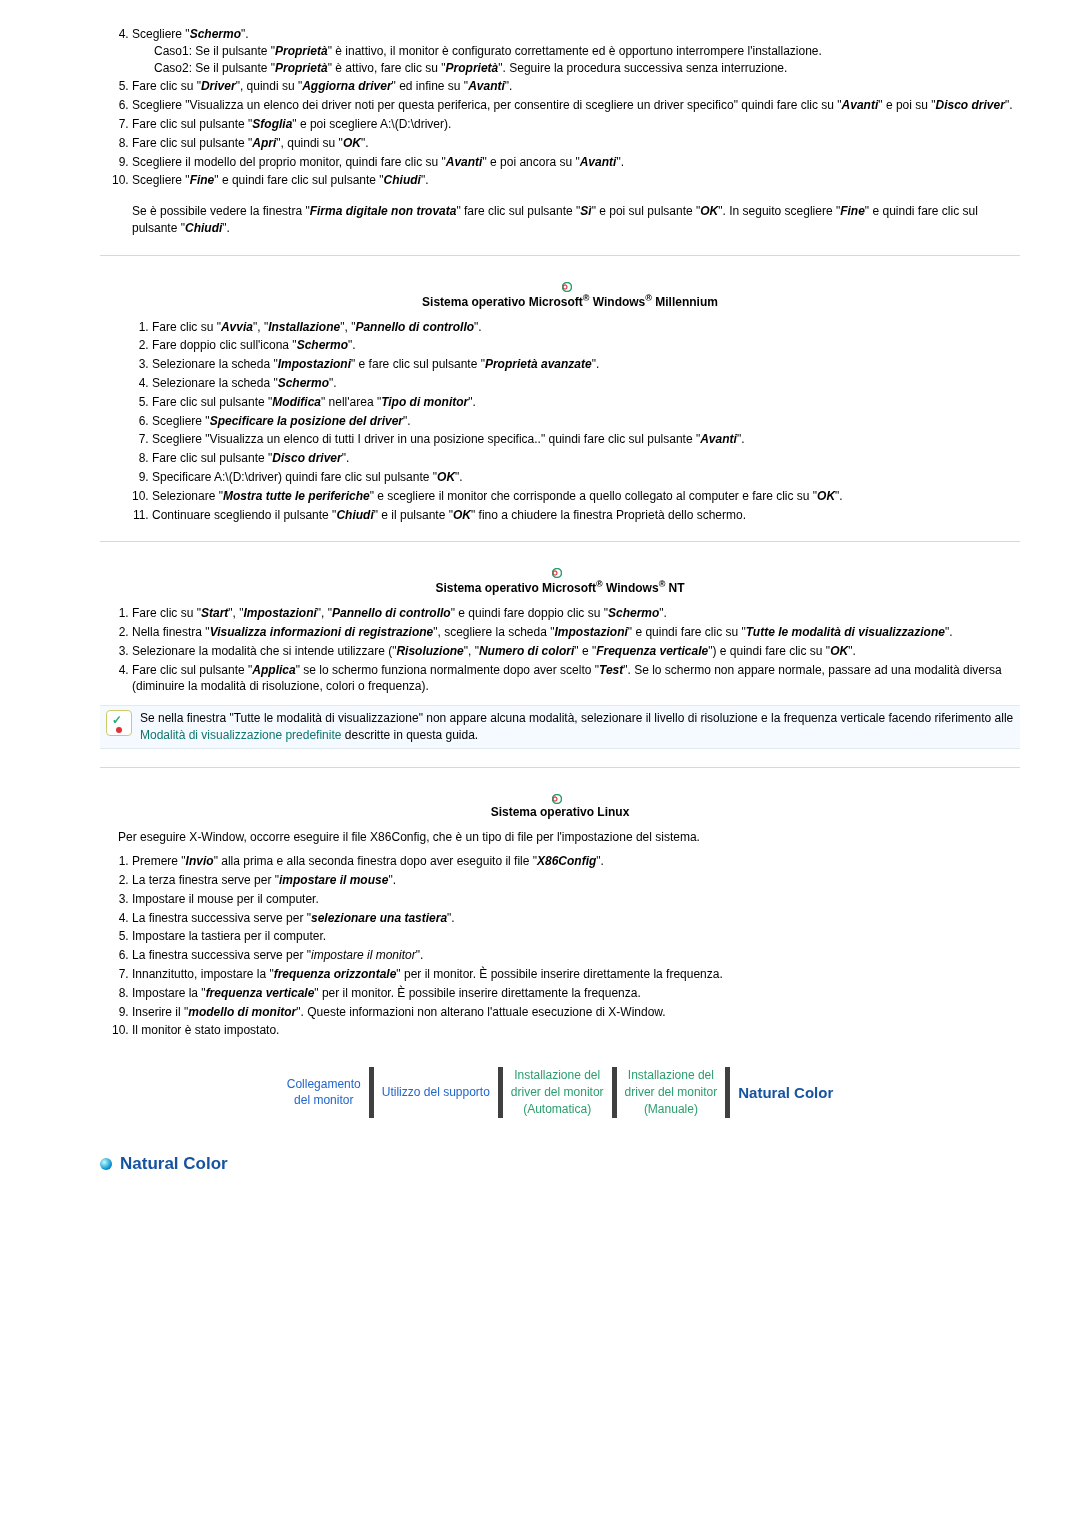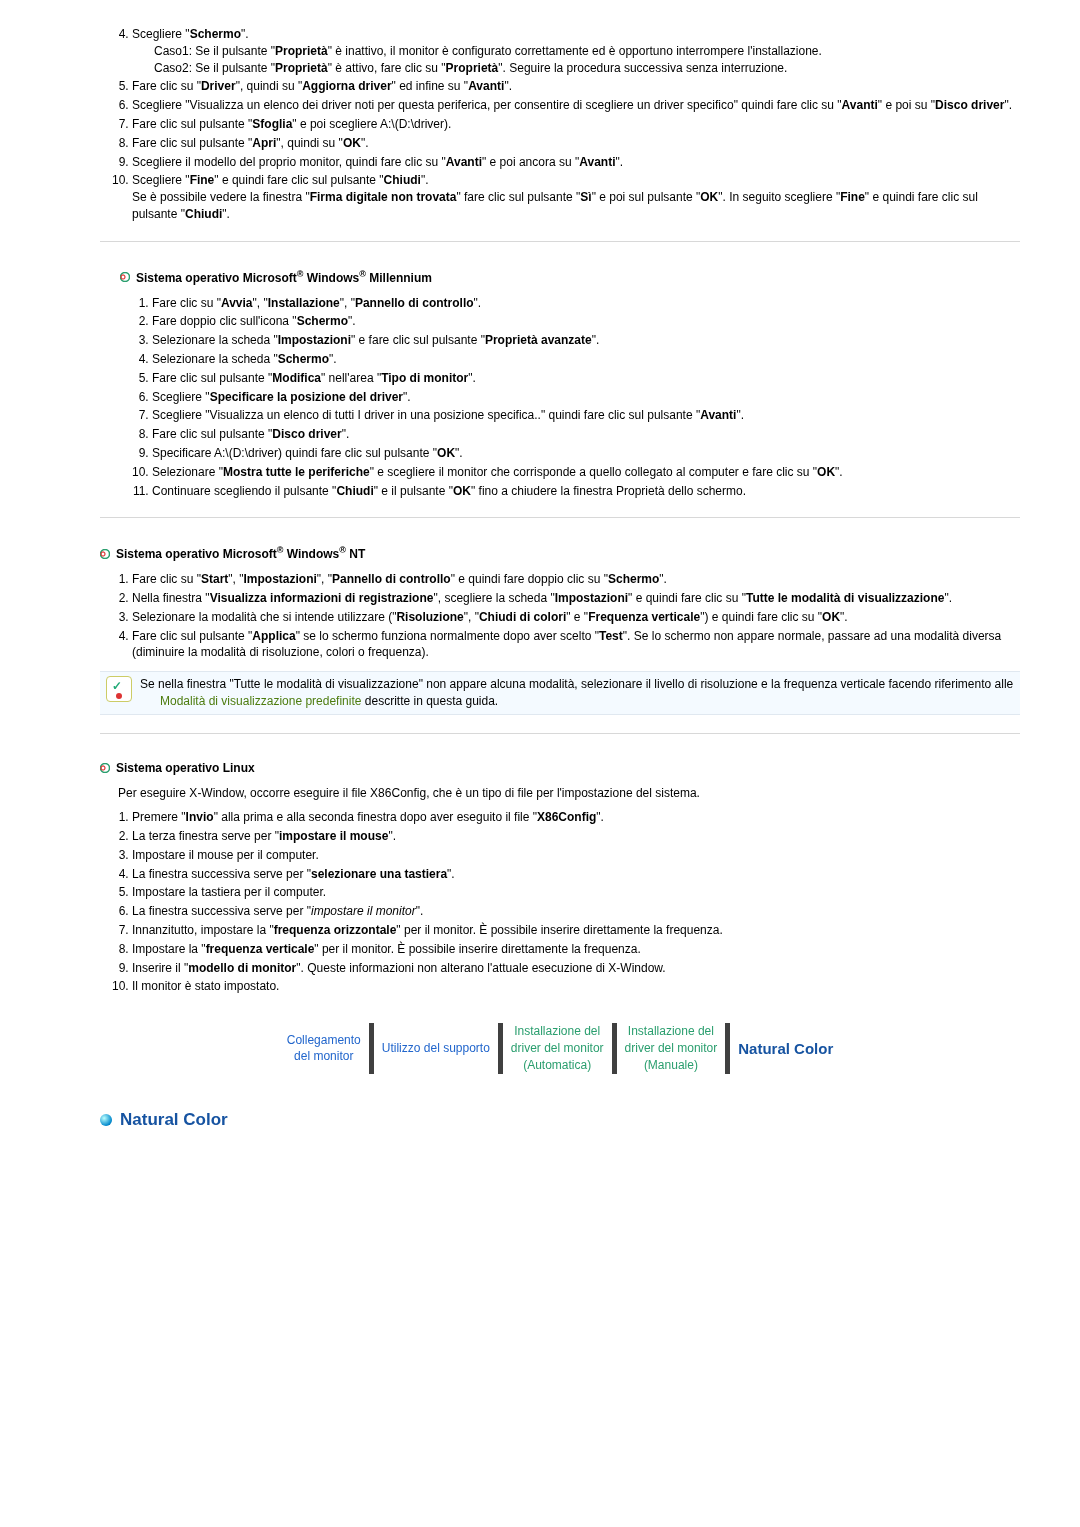--- a/index.html
+++ b/index.html
@@ -8,27 +8,28 @@
     font-family: Arial, Helvetica, sans-serif;
     font-size: 12px;
     color: #000;
     background: #fff;
     line-height: 1.4;
     width: 1080px;
     box-sizing: border-box;
   }
   ol { margin: 6px 0; padding-left: 32px; }
   ol li { margin-bottom: 2px; }
-  b { font-weight: bold; }
+  b { font-weight: bold; font-style: italic; }
   .heading-row {
     display: flex;
     align-items: center;
     margin-top: 26px;
     margin-bottom: 8px;
     font-weight: bold;
+    flex-direction: column;
   }
   .bullet-icon {
     width: 10px;
     height: 10px;
     flex: 0 0 auto;
     margin-right: 6px;
   }
   sup { font-size: 9px; }
   hr.rule {
     border: none;
@@ -63,21 +64,21 @@
     top: 1px;
   }
   .note-icon::before {
     content: "";
     position: absolute;
     left: 9px; bottom: 2px;
     width: 6px; height: 6px;
     background: #d33;
     border-radius: 50%;
   }
-  a.link { color: #4d7c0f; text-decoration: none; margin-left: 20px; }
+  a.link { color: #0f766e; text-decoration: none; }
   .nav-table {
     margin: 28px auto 4px auto;
     font-size: 12px;
     border-collapse: collapse;
   }
   .nav-table td {
     padding: 0 8px;
     border-left: 5px solid #404040;
     text-align: center;
     vertical-align: middle;
@@ -115,21 +116,21 @@
     <div class="sub">
       <span>Caso2: Se il pulsante "</span><b>Proprietà</b><span>" è attivo, fare clic su "</span><b>Proprietà</b><span>". Seguire la procedura successiva senza interruzione.</span>
     </div>
   </li>
   <li><span>Fare clic su "</span><b>Driver</b><span>", quindi su "</span><b>Aggiorna driver</b><span>" ed infine su "</span><b>Avanti</b><span>".</span></li>
   <li><span>Scegliere "Visualizza un elenco dei driver noti per questa periferica, per consentire di scegliere un driver specifico" quindi fare clic su "</span><b>Avanti</b><span>" e poi su "</span><b>Disco driver</b><span>".</span></li>
   <li><span>Fare clic sul pulsante "</span><b>Sfoglia</b><span>" e poi scegliere A:\(D:\driver).</span></li>
   <li><span>Fare clic sul pulsante "</span><b>Apri</b><span>", quindi su "</span><b>OK</b><span>".</span></li>
   <li><span>Scegliere il modello del proprio monitor, quindi fare clic su "</span><b>Avanti</b><span>" e poi ancora su "</span><b>Avanti</b><span>".</span></li>
   <li><span>Scegliere "</span><b>Fine</b><span>" e quindi fare clic sul pulsante "</span><b>Chiudi</b><span>".</span>
-    <div style="margin-top:0">
+    <div style="margin-top:14px">
       <span>Se è possibile vedere la finestra "</span><b>Firma digitale non trovata</b><span>" fare clic sul pulsante "</span><b>Sì</b><span>" e poi sul pulsante "</span><b>OK</b><span>". In seguito scegliere "</span><b>Fine</b><span>" e quindi fare clic sul pulsante "</span><b>Chiudi</b><span>".</span>
     </div>
   </li>
 </ol>
 
 <hr class="rule">
 
 <div class="heading-row" style="margin-left:20px">
   <svg class="bullet-icon" viewBox="0 0 10 10">
       <circle cx="5" cy="5" r="4.5" fill="none" stroke="#2a9e6e" stroke-width="1.5"></circle>
@@ -159,21 +160,21 @@
   <svg class="bullet-icon" viewBox="0 0 10 10">
       <circle cx="5" cy="5" r="4.5" fill="none" stroke="#2a9e6e" stroke-width="1.5"></circle>
       <path d="M5 5 A2 2 0 1 1 5 4.99" fill="none" stroke="#d33" stroke-width="1.2"></path>
     </svg>
   <span><span>Sistema operativo Microsoft</span><sup>®</sup><span> Windows</span><sup>®</sup><span> NT</span></span>
 </div>
 
 <ol>
   <li><span>Fare clic su "</span><b>Start</b><span>", "</span><b>Impostazioni</b><span>", "</span><b>Pannello di controllo</b><span>" e quindi fare doppio clic su "</span><b>Schermo</b><span>".</span></li>
   <li><span>Nella finestra "</span><b>Visualizza informazioni di registrazione</b><span>", scegliere la scheda "</span><b>Impostazioni</b><span>" e quindi fare clic su "</span><b>Tutte le modalità di visualizzazione</b><span>".</span></li>
-  <li><span>Selezionare la modalità che si intende utilizzare ("</span><b>Risoluzione</b><span>", "</span><b>Chiudi di colori</b><span>" e "</span><b>Frequenza verticale</b><span>") e quindi fare clic su "</span><b>OK</b><span>".</span></li>
+  <li><span>Selezionare la modalità che si intende utilizzare ("</span><b>Risoluzione</b><span>", "</span><b>Numero di colori</b><span>" e "</span><b>Frequenza verticale</b><span>") e quindi fare clic su "</span><b>OK</b><span>".</span></li>
   <li><span>Fare clic sul pulsante "</span><b>Applica</b><span>" se lo schermo funziona normalmente dopo aver scelto "</span><b>Test</b><span>". Se lo schermo non appare normale, passare ad una modalità diversa (diminuire la modalità di risoluzione, colori o frequenza).</span></li>
 </ol>
 
 <div class="note-box">
   <div class="note-icon"></div>
   <div>
     <span>Se nella finestra "Tutte le modalità di visualizzazione" non appare alcuna modalità, selezionare il livello di risoluzione e la frequenza verticale facendo riferimento alle </span><a class="link">Modalità di visualizzazione predefinite</a><span> descritte in questa guida.</span>
   </div>
 </div>
 

